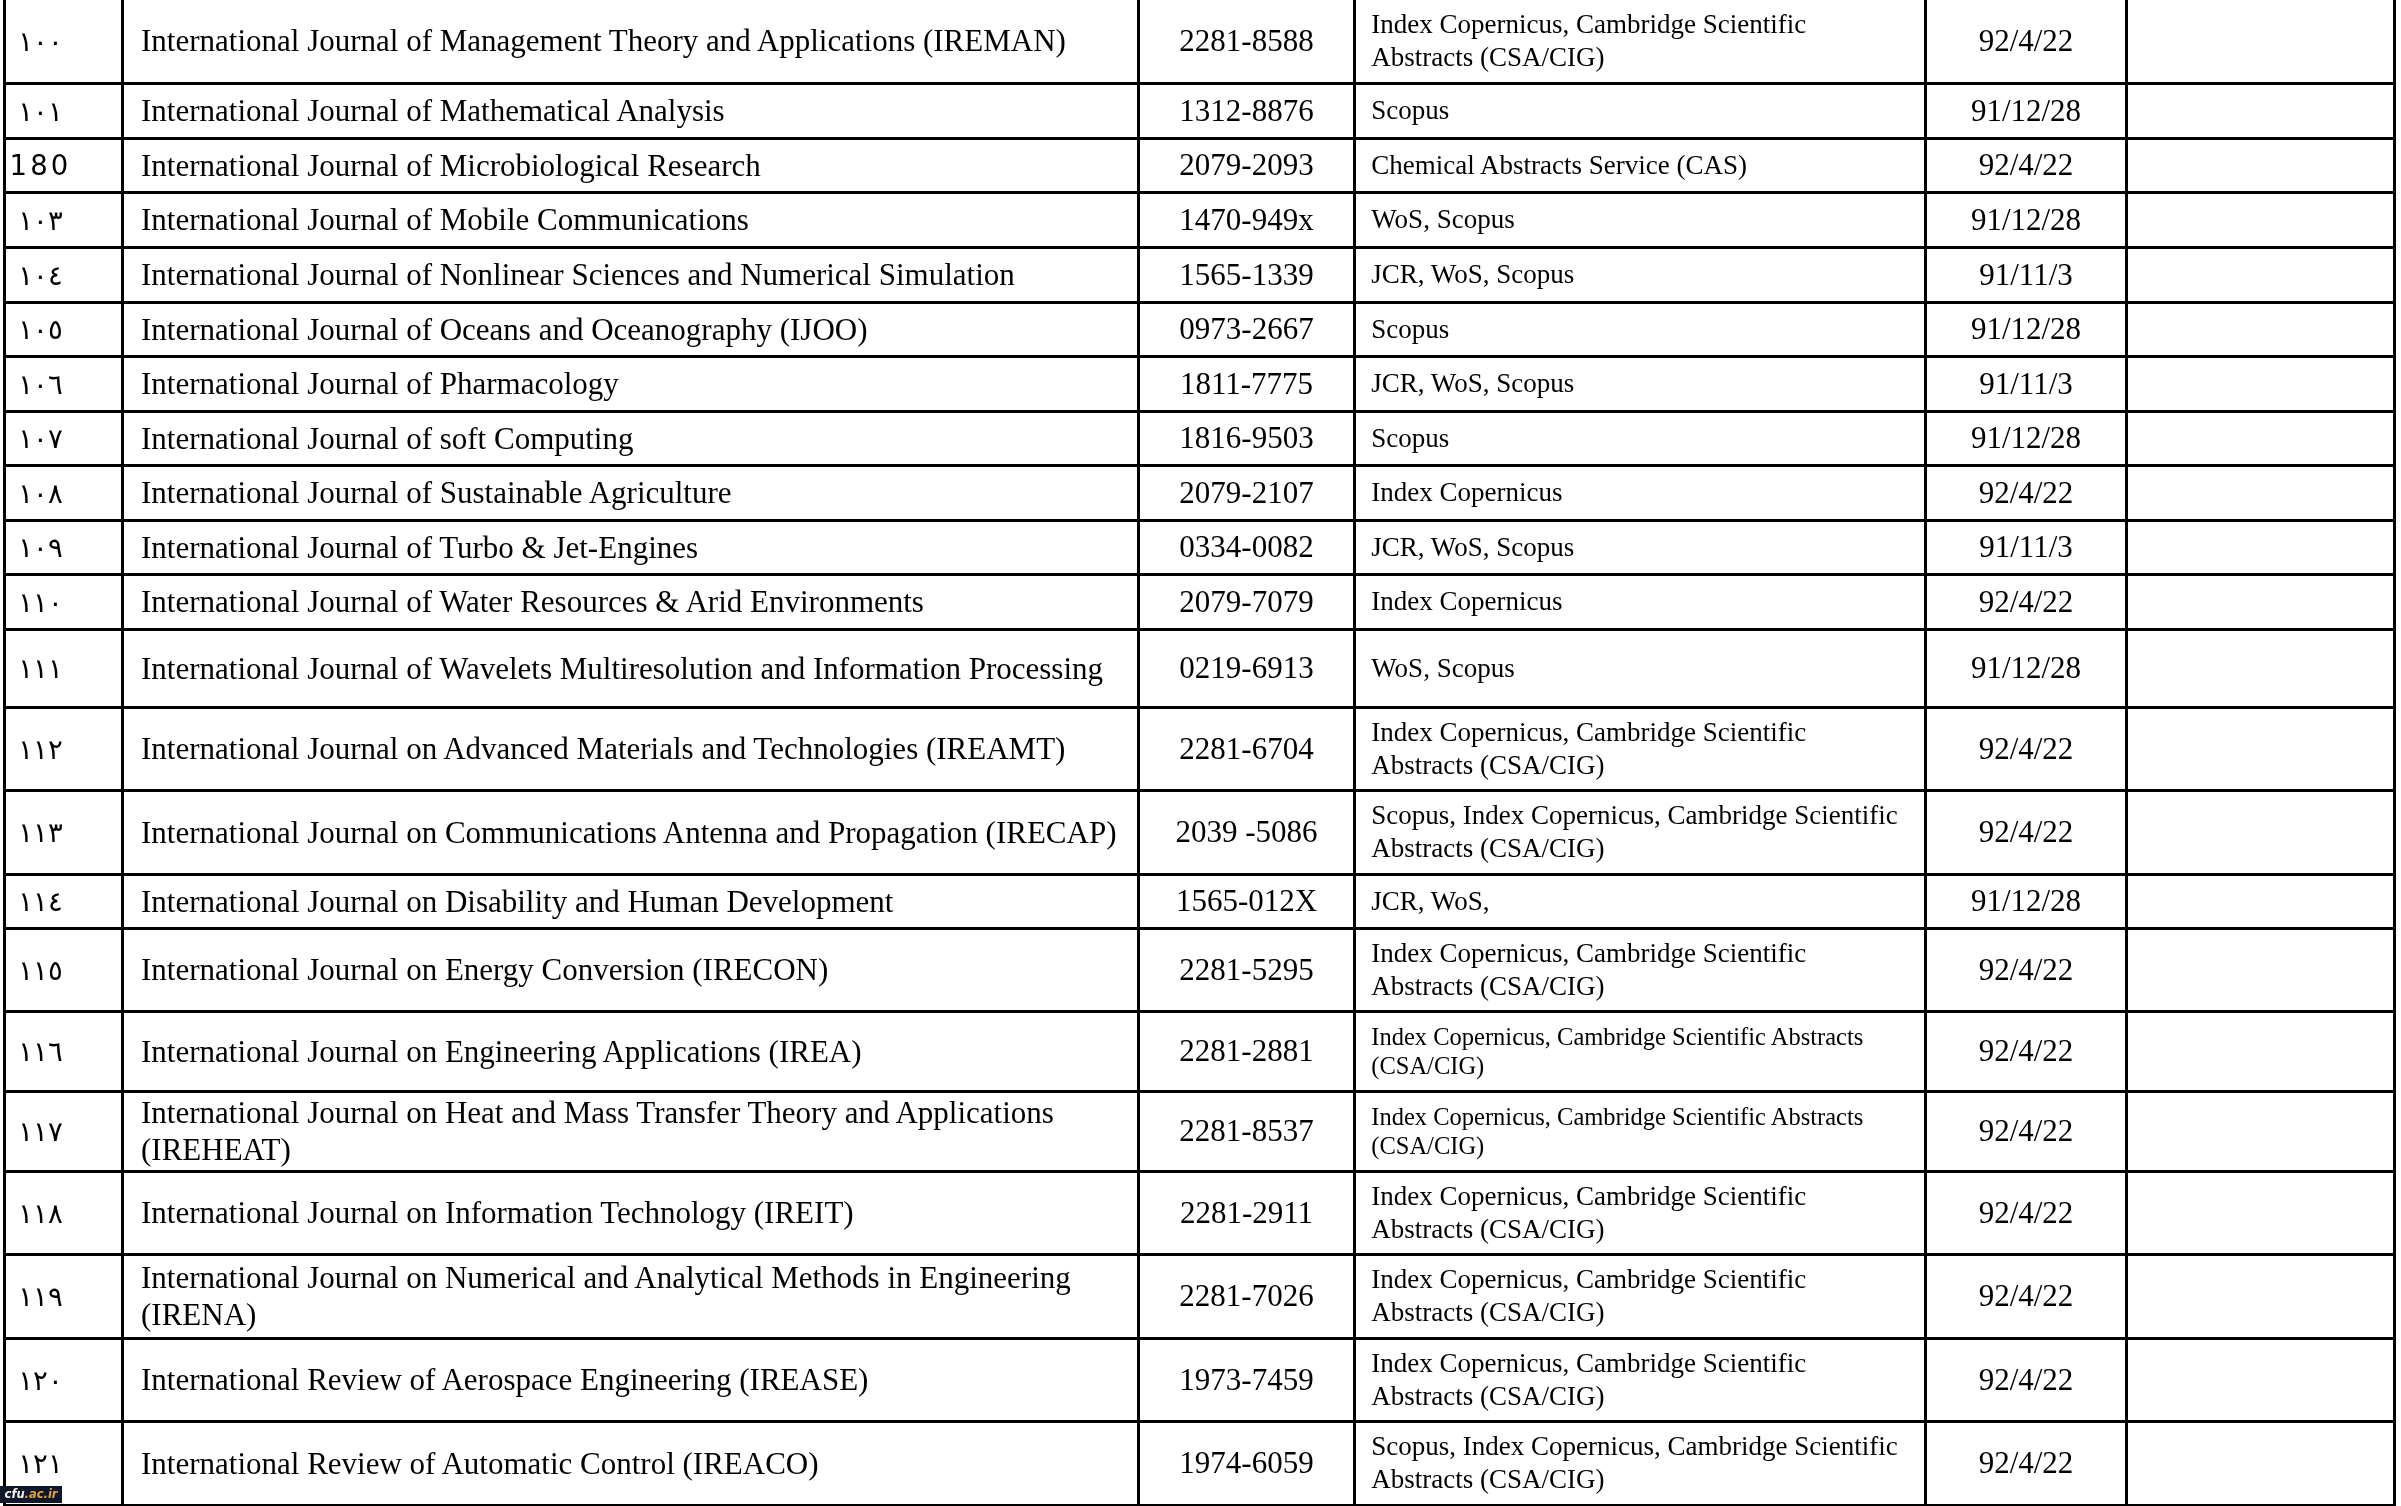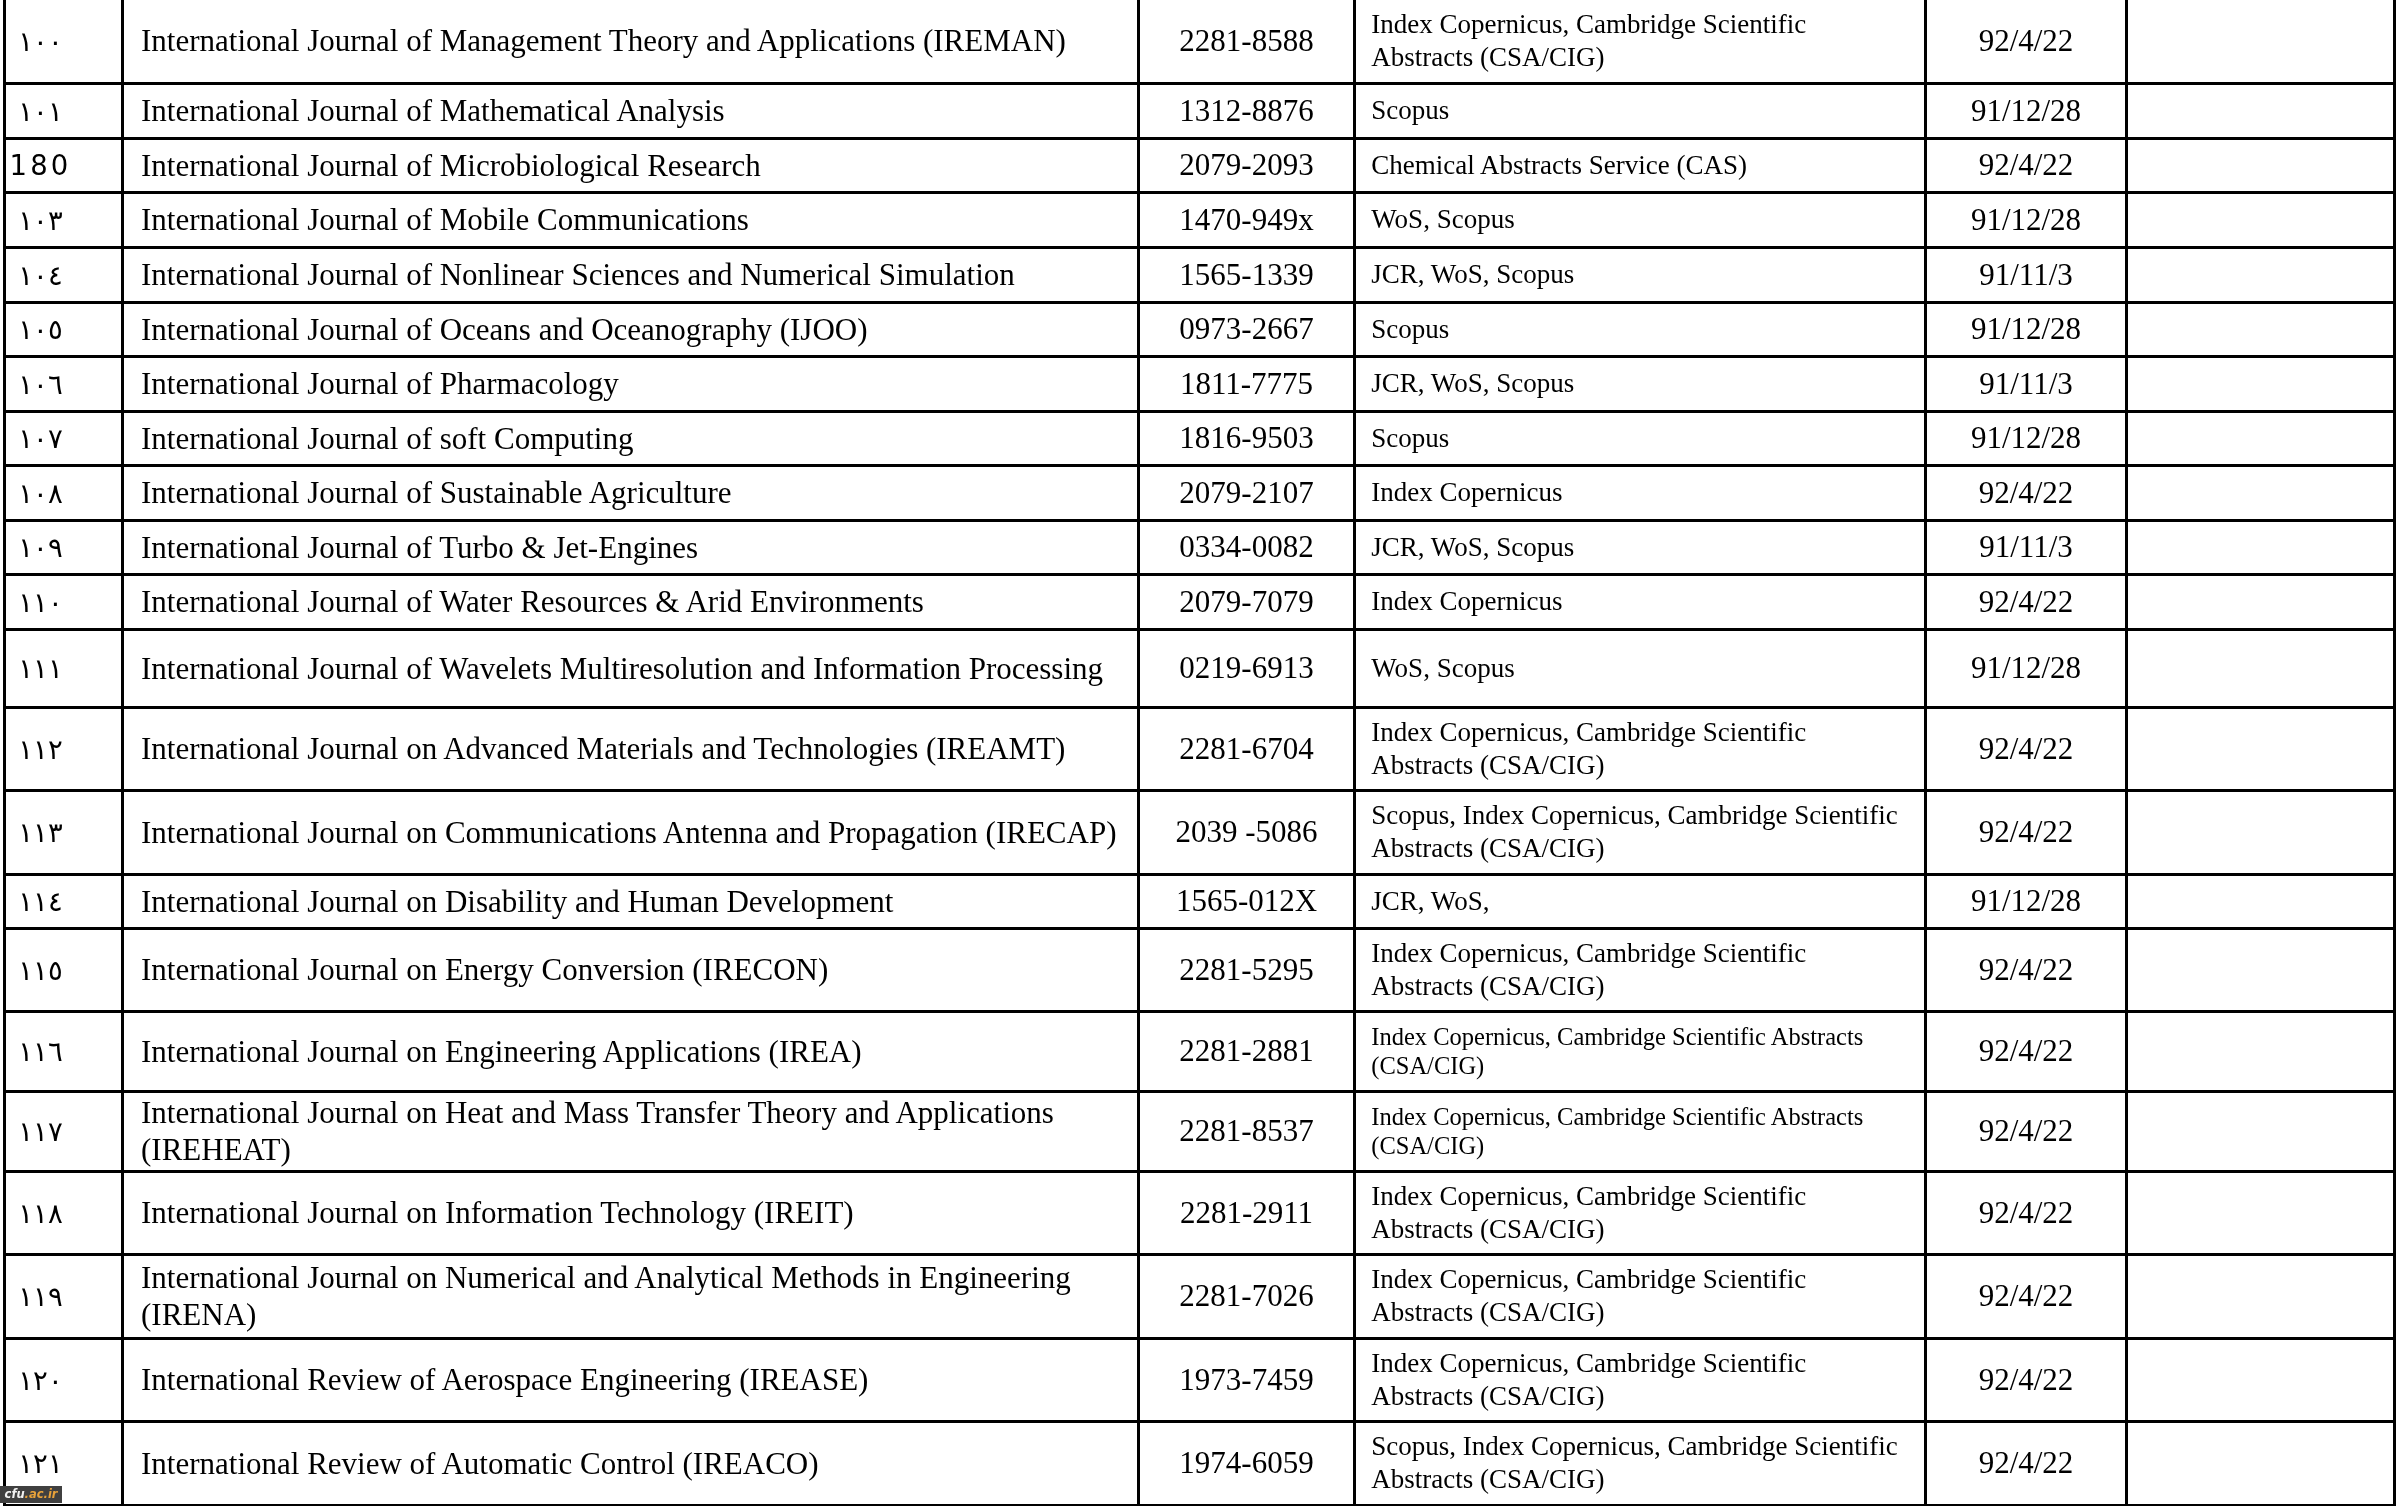--- a/index.html
+++ b/index.html
@@ -8,21 +8,21 @@
   table { border-collapse: collapse; table-layout: fixed; width: 2389px; }
   td { border: 3.1px solid #000; padding: 0; vertical-align: middle; overflow: hidden; }
   tr.first td { border-top: none; }
   td.num { text-align: center; padding-right: 46px; font-size: 27.5px; font-family: "DejaVu Sans", sans-serif; letter-spacing: 3.1px; direction: rtl; }
   td.title { text-align: left; padding-left: 17px; font-size: 31px; line-height: 37px; }
   td.issn { text-align: center; font-size: 31px; }
   td.idx { font-size: 27px; line-height: 33px; padding: 0 15.3px; }
   td.idx.small { font-size: 24.5px; line-height: 29px; }
   td.date { text-align: center; font-size: 31px; }
   td.extra { }
-  .watermark { position: absolute; left: 0; top: 1486px; height: 17px; padding: 0 4.6px; background: #404040; font-family: "DejaVu Sans", sans-serif; font-weight: bold; font-style: italic; font-size: 11.5px; line-height: 17px; }
+  .watermark { position: absolute; left: 0; top: 1486px; height: 17px; padding: 0 4.6px; background: #0f172a; font-family: "DejaVu Sans", sans-serif; font-weight: bold; font-style: italic; font-size: 11.5px; line-height: 17px; }
   .wm-a { color: #f2f2f2; }
   .wm-b { color: #e8a23a; }
 </style>
 </head>
 <body>
 
 <div class="table">
   <table>
     <colgroup>
       <col style="width:118px">

